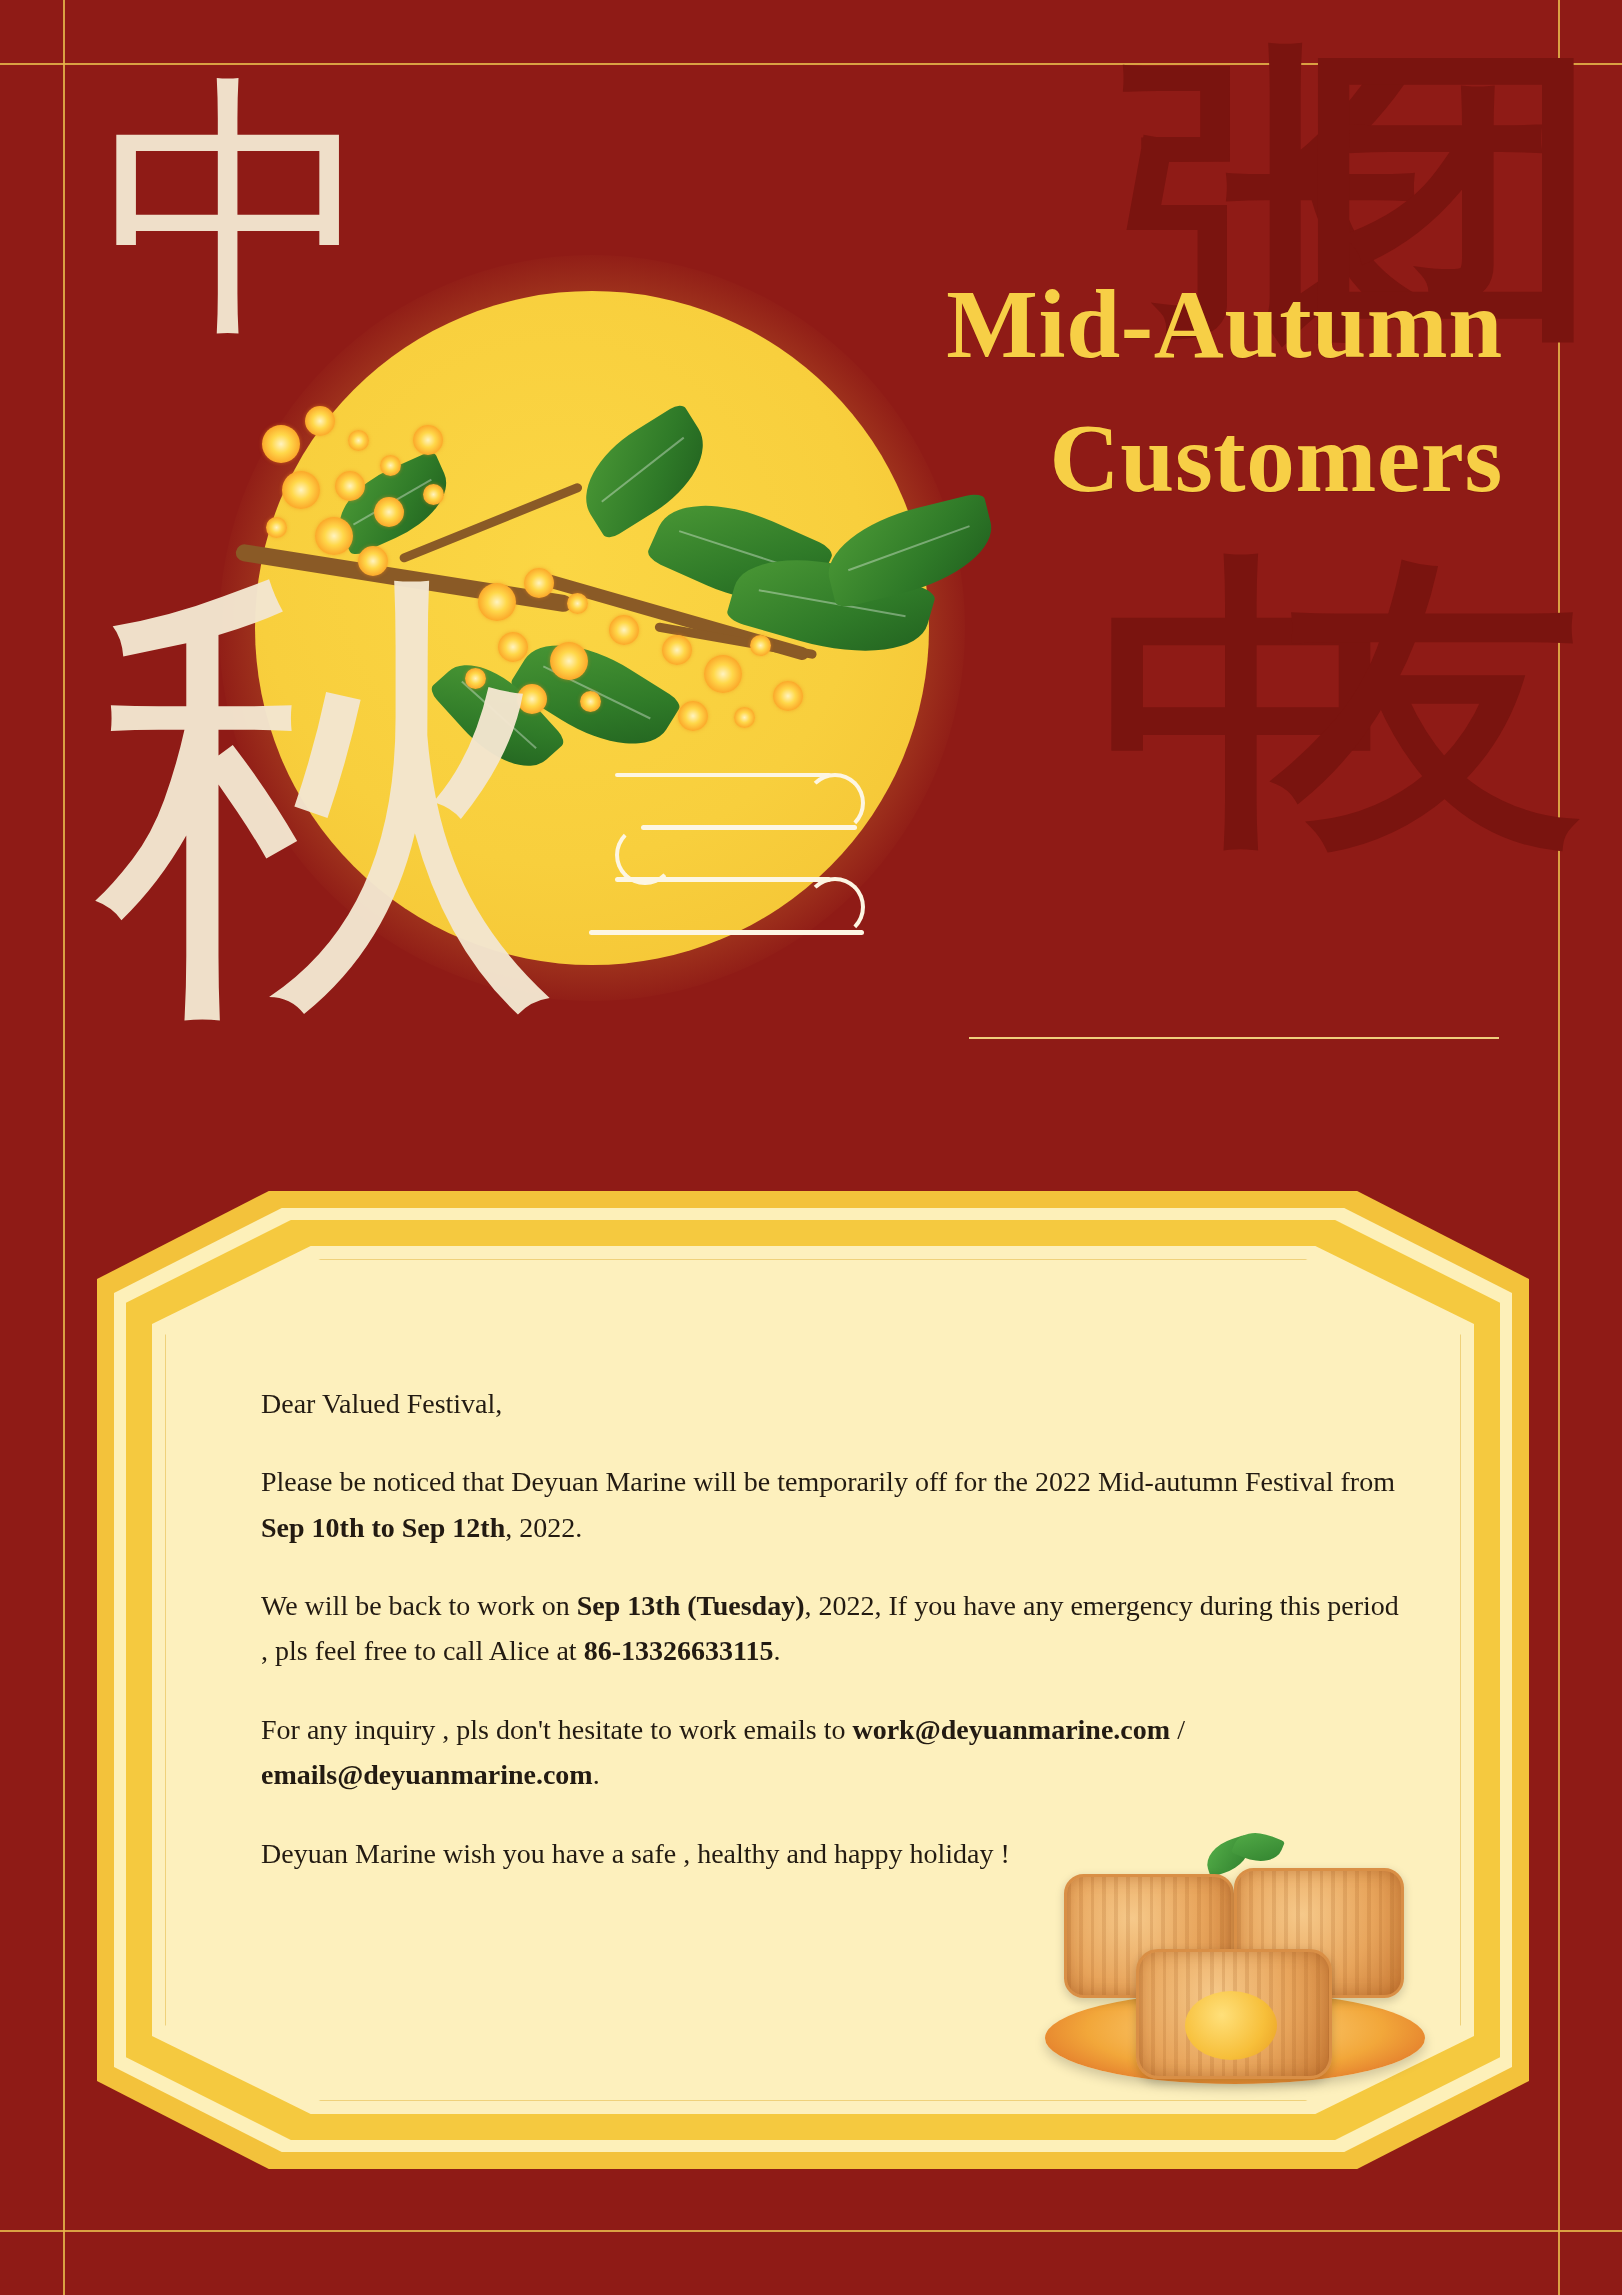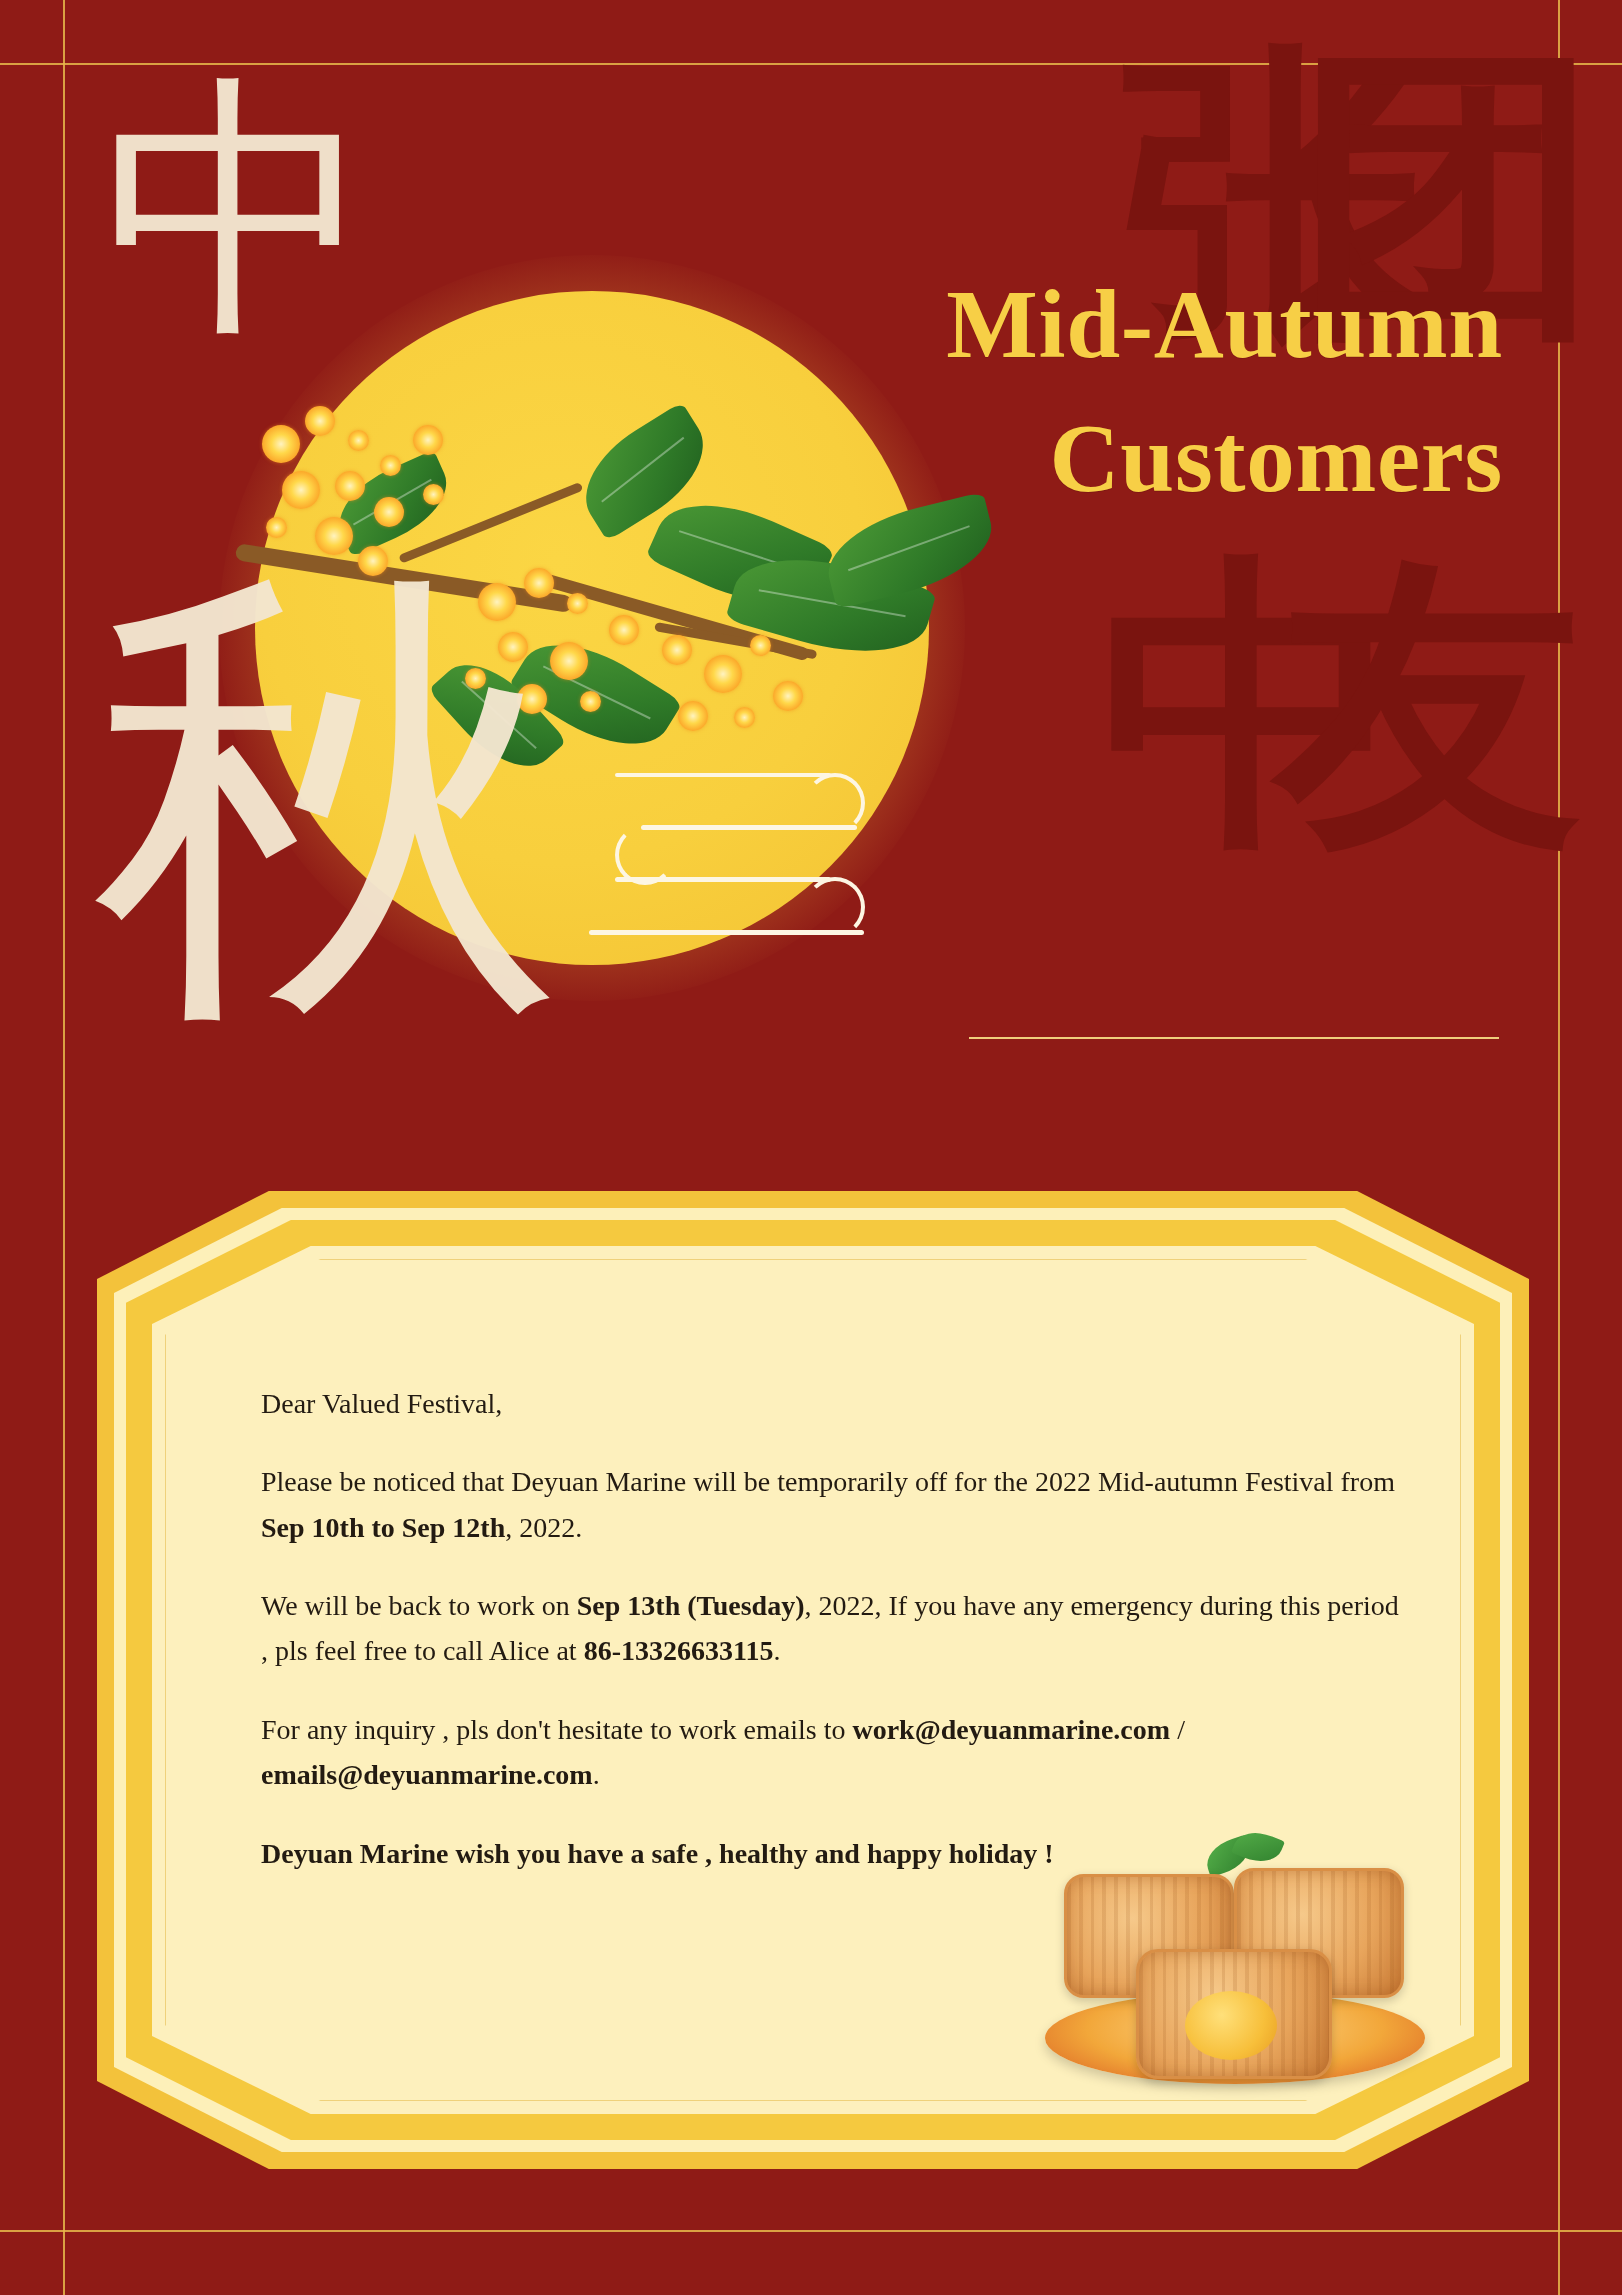--- a/index.html
+++ b/index.html
@@ -242,21 +242,21 @@
   .card-text {
     position: absolute;
     left: 164px;
     top: 190px;
     width: 1139px;
     color: #231b12;
     font-size: 28px;
     line-height: 1.62;
   }
   .card-text p { margin: 0 0 33px 0; }
-  .card-text p:last-child { margin-bottom: 0; font-weight: bold; }
+  .card-text p:last-child { margin-bottom: 0; }
   .card-text b { font-weight: 700; }
 
   
   .mooncakes {
     position: absolute;
     right: 98px;
     bottom: 72px;
     width: 393px;
     height: 308px;
   }

